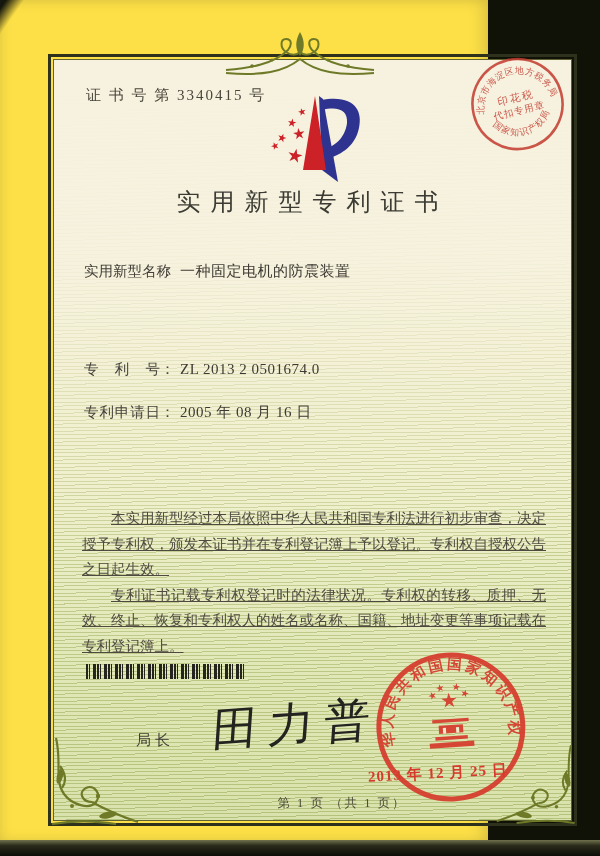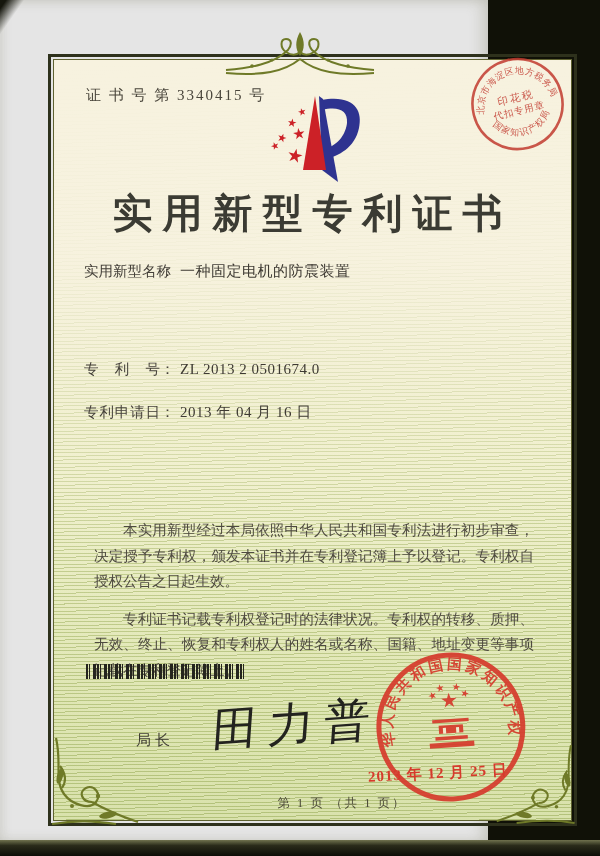--- a/index.html
+++ b/index.html
@@ -3,21 +3,21 @@
 <meta charset="utf-8">
 <style>
   html,body{margin:0;padding:0;}
   body{
     width:600px;height:856px;position:relative;overflow:hidden;
     background:#101107;
     font-family:"Liberation Serif","DejaVu Serif",serif;
   }
   .paper{
     position:absolute;left:0;top:0;width:488px;height:842px;
-    background:#e5e5e5;
+    background:#fde047;
     box-shadow:inset -6px 0 14px rgba(80,75,40,.18), inset 4px 0 10px rgba(80,75,40,.08);
   }
   .corner-shadow{
     position:absolute;left:0;top:0;width:46px;height:64px;
     background:linear-gradient(125deg,#15160d 0px,#15160d 5px,rgba(21,22,13,0) 20px);
   }
   .photo-bottom{
     position:absolute;left:0;bottom:0;width:600px;height:16px;
     background:linear-gradient(180deg,#70724e 0%,#2a2b1a 35%,#0c0d07 100%);
   }
@@ -36,34 +36,34 @@
   }
   .ornament{position:absolute;color:#6f7a28;}
   .ornament svg{display:block;}
   .cert-number{
     position:absolute;left:86px;top:86px;font-size:15px;letter-spacing:2px;color:#49453b;
   }
   .logo{position:absolute;left:266px;top:90px;}
   .tax-stamp{position:absolute;left:468px;top:52px;transform:rotate(-14deg);opacity:.85;}
   .cert-title{
     position:absolute;left:48px;width:529px;top:186px;text-align:center;
-    font-size:40px;font-weight:700;letter-spacing:10px;color:#3b3b33;white-space:nowrap;
+    font-size:24px;font-weight:400;letter-spacing:10px;color:#3b3b33;white-space:nowrap;
   }
   .field-row{position:absolute;left:84px;white-space:nowrap;color:#45413a;font-size:15px;}
   .field-label{
     display:inline-block;width:76px;text-align:justify;text-align-last:justify;
     font-size:14.5px;vertical-align:bottom;
   }
   .field-colon{display:inline-block;}
   .field-value{margin-left:5px;color:#3e3a33;letter-spacing:.5px;}
   .paragraphs{
     position:absolute;left:82px;top:506px;width:464px;color:#4e4a40;
     font-size:14.5px;line-height:25.5px;text-align:justify;
   }
-  .paragraphs p{margin:12px;text-indent:2em;}
+  .paragraphs p{margin:0;text-indent:2em;text-decoration:underline;}
   .barcode{
     position:absolute;left:86px;top:664px;width:158px;height:15px;
     background:repeating-linear-gradient(90deg,
       #25251e 0px,#25251e 2px, rgba(0,0,0,0) 2px, rgba(0,0,0,0) 3px,
       #25251e 3px,#25251e 4px, rgba(0,0,0,0) 4px, rgba(0,0,0,0) 7px,
       #25251e 7px,#25251e 10px, rgba(0,0,0,0) 10px, rgba(0,0,0,0) 11px);
   }
   .director-label{
     position:absolute;left:136px;top:731px;font-size:15px;letter-spacing:4px;color:#3f3c33;
   }
@@ -181,21 +181,21 @@
 
   <div class="cert-title">实用新型专利证书</div>
 
   <div class="field-row" style="top:262px;">
     <span class="field-label">实用新型名称</span><span class="field-colon">：</span><span class="field-value">一种固定电机的防震装置</span>
   </div>
   <div class="field-row" style="top:360px;">
     <span class="field-label">专利号</span><span class="field-colon">：</span><span class="field-value">ZL 2013 2 0501674.0</span>
   </div>
   <div class="field-row" style="top:403px;">
-    <span class="field-label">专利申请日</span><span class="field-colon">：</span><span class="field-value">2013 年 04 月 16 日</span>
+    <span class="field-label">专利申请日</span><span class="field-colon">：</span><span class="field-value">2005 年 08 月 16 日</span>
   </div>
 
   <div class="paragraphs">
     <p>本实用新型经过本局依照中华人民共和国专利法进行初步审查，决定授予专利权，颁发本证书并在专利登记簿上予以登记。专利权自授权公告之日起生效。</p>
     <p>专利证书记载专利权登记时的法律状况。专利权的转移、质押、无效、终止、恢复和专利权人的姓名或名称、国籍、地址变更等事项记载在专利登记簿上。</p>
   </div>
 
   <div class="barcode"></div>
 
   <div class="director-label">局长</div>

